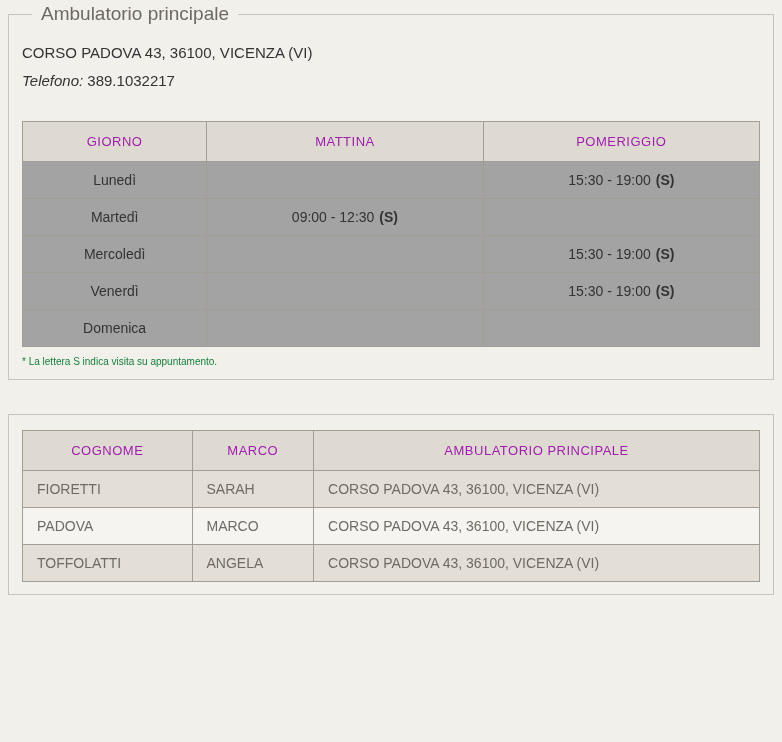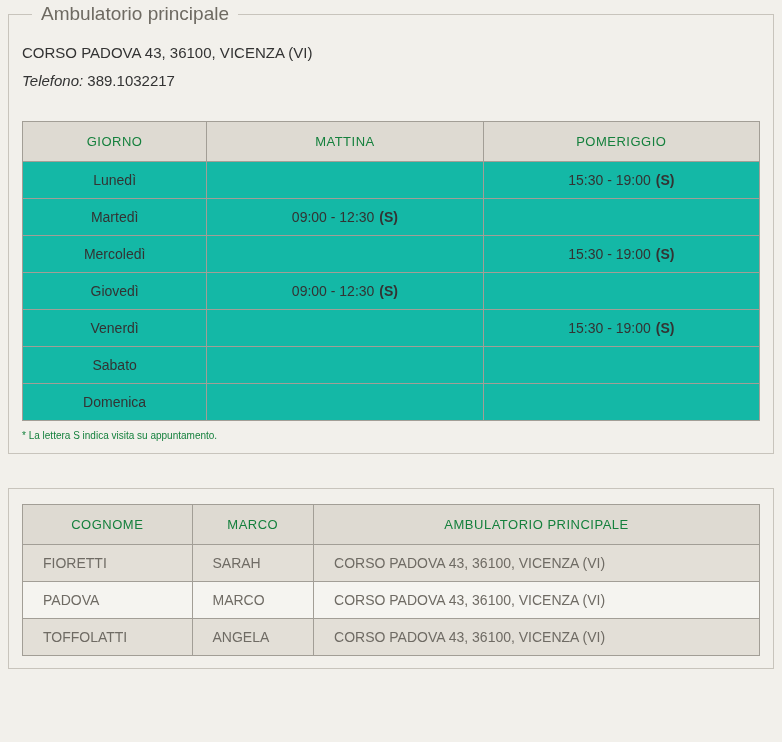--- a/index.html
+++ b/index.html
@@ -45,53 +45,53 @@
   .phone-label { font-style: italic; text-align: right; }
   table {
     width: 100%;
     border-collapse: collapse;
     border: 1px solid #a29e96;
   }
   .schedule-table { margin-top: 26px; }
   .doctors-table  { margin-top: 13px; }
   th {
     background: #dedad2;
-    color: #15803d;
+    color: #a21caf;
     font-size: 13px;
     font-weight: normal;
     letter-spacing: 0.5px;
     border: 1px solid #a29e96;
     padding: 12px 15px;
     text-align: center;
   }
   td {
     border: 1px solid #a29e96;
     font-size: 14px;
     padding: 10px 8px;
-    background: #14b8a6;
+    background: #a3a3a3;
   }
   .schedule-table td { text-align: center; color: #333333; }
   .schedule-table .col-day   { width: 25%; }
   .schedule-table .col-matt  { width: 37.5%; }
   .schedule-table .col-pome  { width: 37.5%; }
   .flag { font-weight: bold; margin-left: 5px; }
   .footnote {
     font-size: 10px;
     margin: 9px 0 0 0;
     color: #15803d;
   }
   .description {
     font-size: 15px;
     margin: 12px 0 0 0;
     line-height: 28px;
   }
   .description span { display: block; }
   .doctors-table td {
     text-align: left;
-    padding-left: 20px;
+    padding-left: 14px;
     color: #6f6b64;
   }
   .doctors-table tr.odd td  { background: #e3dfd7; }
   .doctors-table tr.even td { background: #f5f4f0; }
   .doctors-table .col-cognome { width: 23%; }
   .doctors-table .col-nome    { width: 16.5%; }
 </style>
 </head>
 <body>
 
@@ -119,33 +119,23 @@
         <td>Martedì</td>
         <td><span>09:00 - 12:30</span><span class="flag">(S)</span></td>
         <td><span></span><span class="flag"></span></td>
       </tr>
       <tr>
         <td>Mercoledì</td>
         <td><span></span><span class="flag"></span></td>
         <td><span>15:30 - 19:00</span><span class="flag">(S)</span></td>
       </tr>
       <tr>
-        <td>Giovedì</td>
-        <td><span>09:00 - 12:30</span><span class="flag">(S)</span></td>
-        <td><span></span><span class="flag"></span></td>
-      </tr>
-      <tr>
         <td>Venerdì</td>
         <td><span></span><span class="flag"></span></td>
         <td><span>15:30 - 19:00</span><span class="flag">(S)</span></td>
-      </tr>
-      <tr>
-        <td>Sabato</td>
-        <td><span></span><span class="flag"></span></td>
-        <td><span></span><span class="flag"></span></td>
       </tr>
       <tr>
         <td>Domenica</td>
         <td><span></span><span class="flag"></span></td>
         <td><span></span><span class="flag"></span></td>
       </tr>
     </tbody>
   </table>
 
   <p class="footnote">* La lettera S indica visita su appuntamento.</p>

